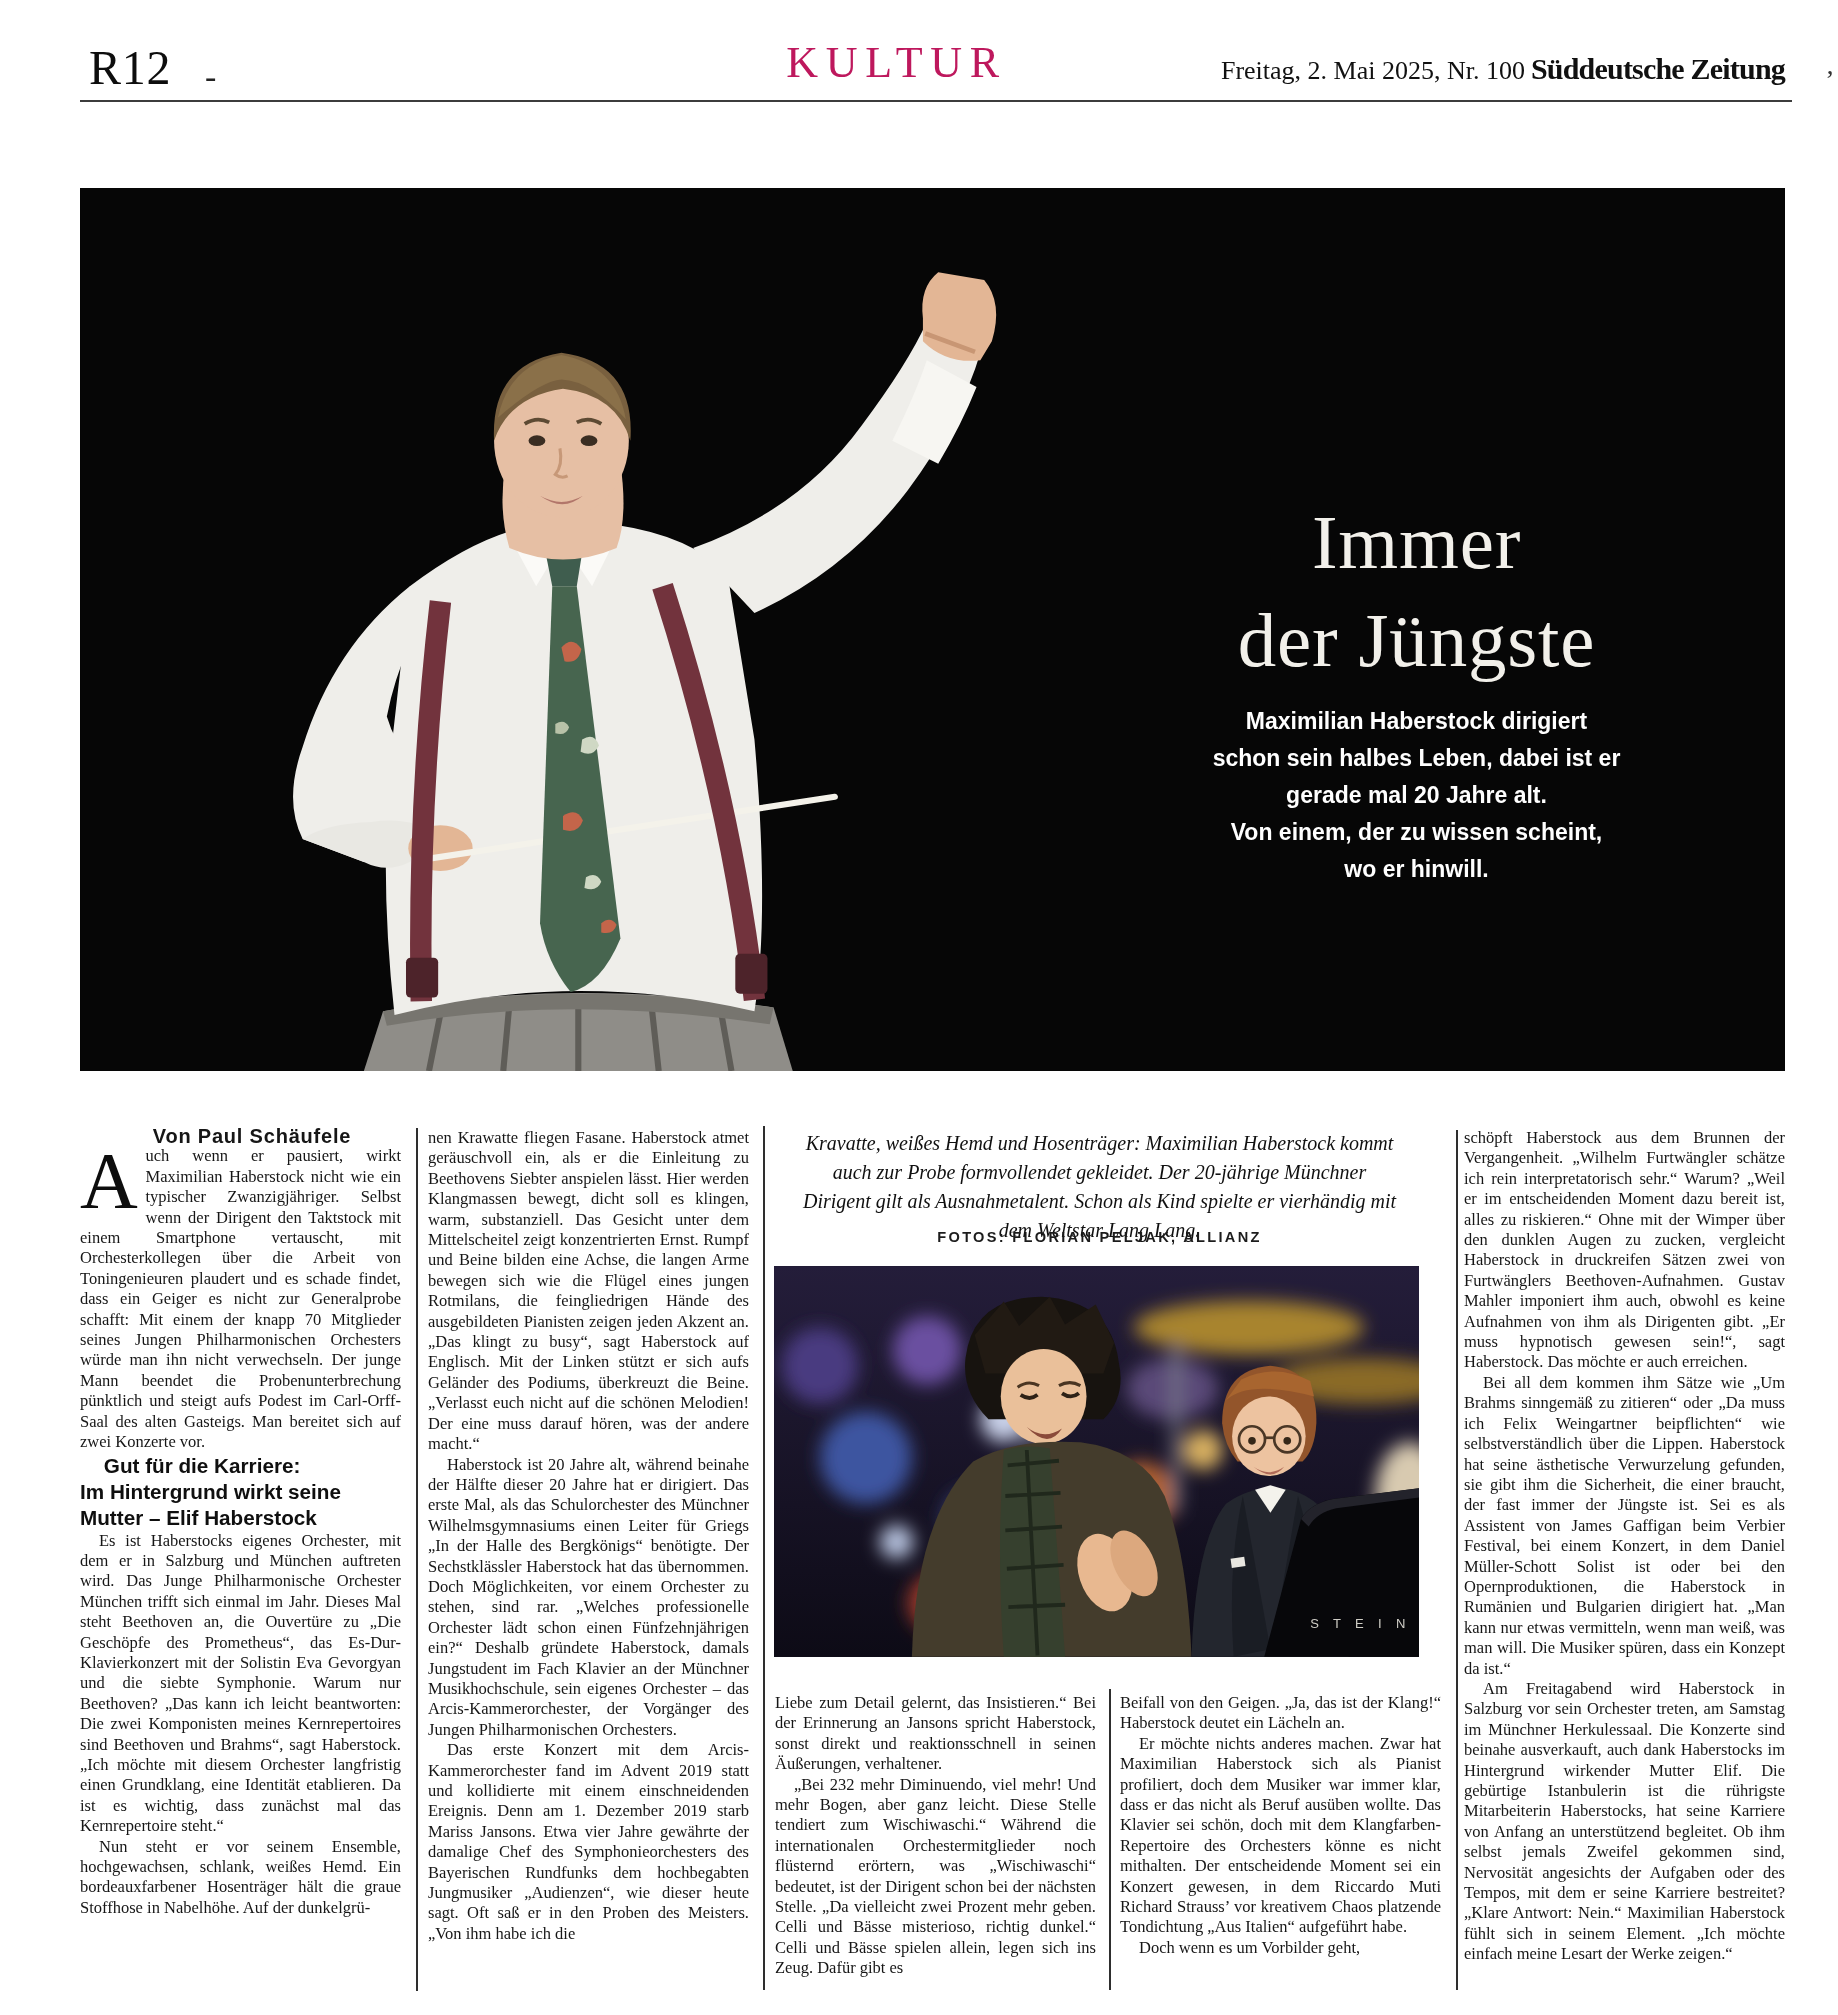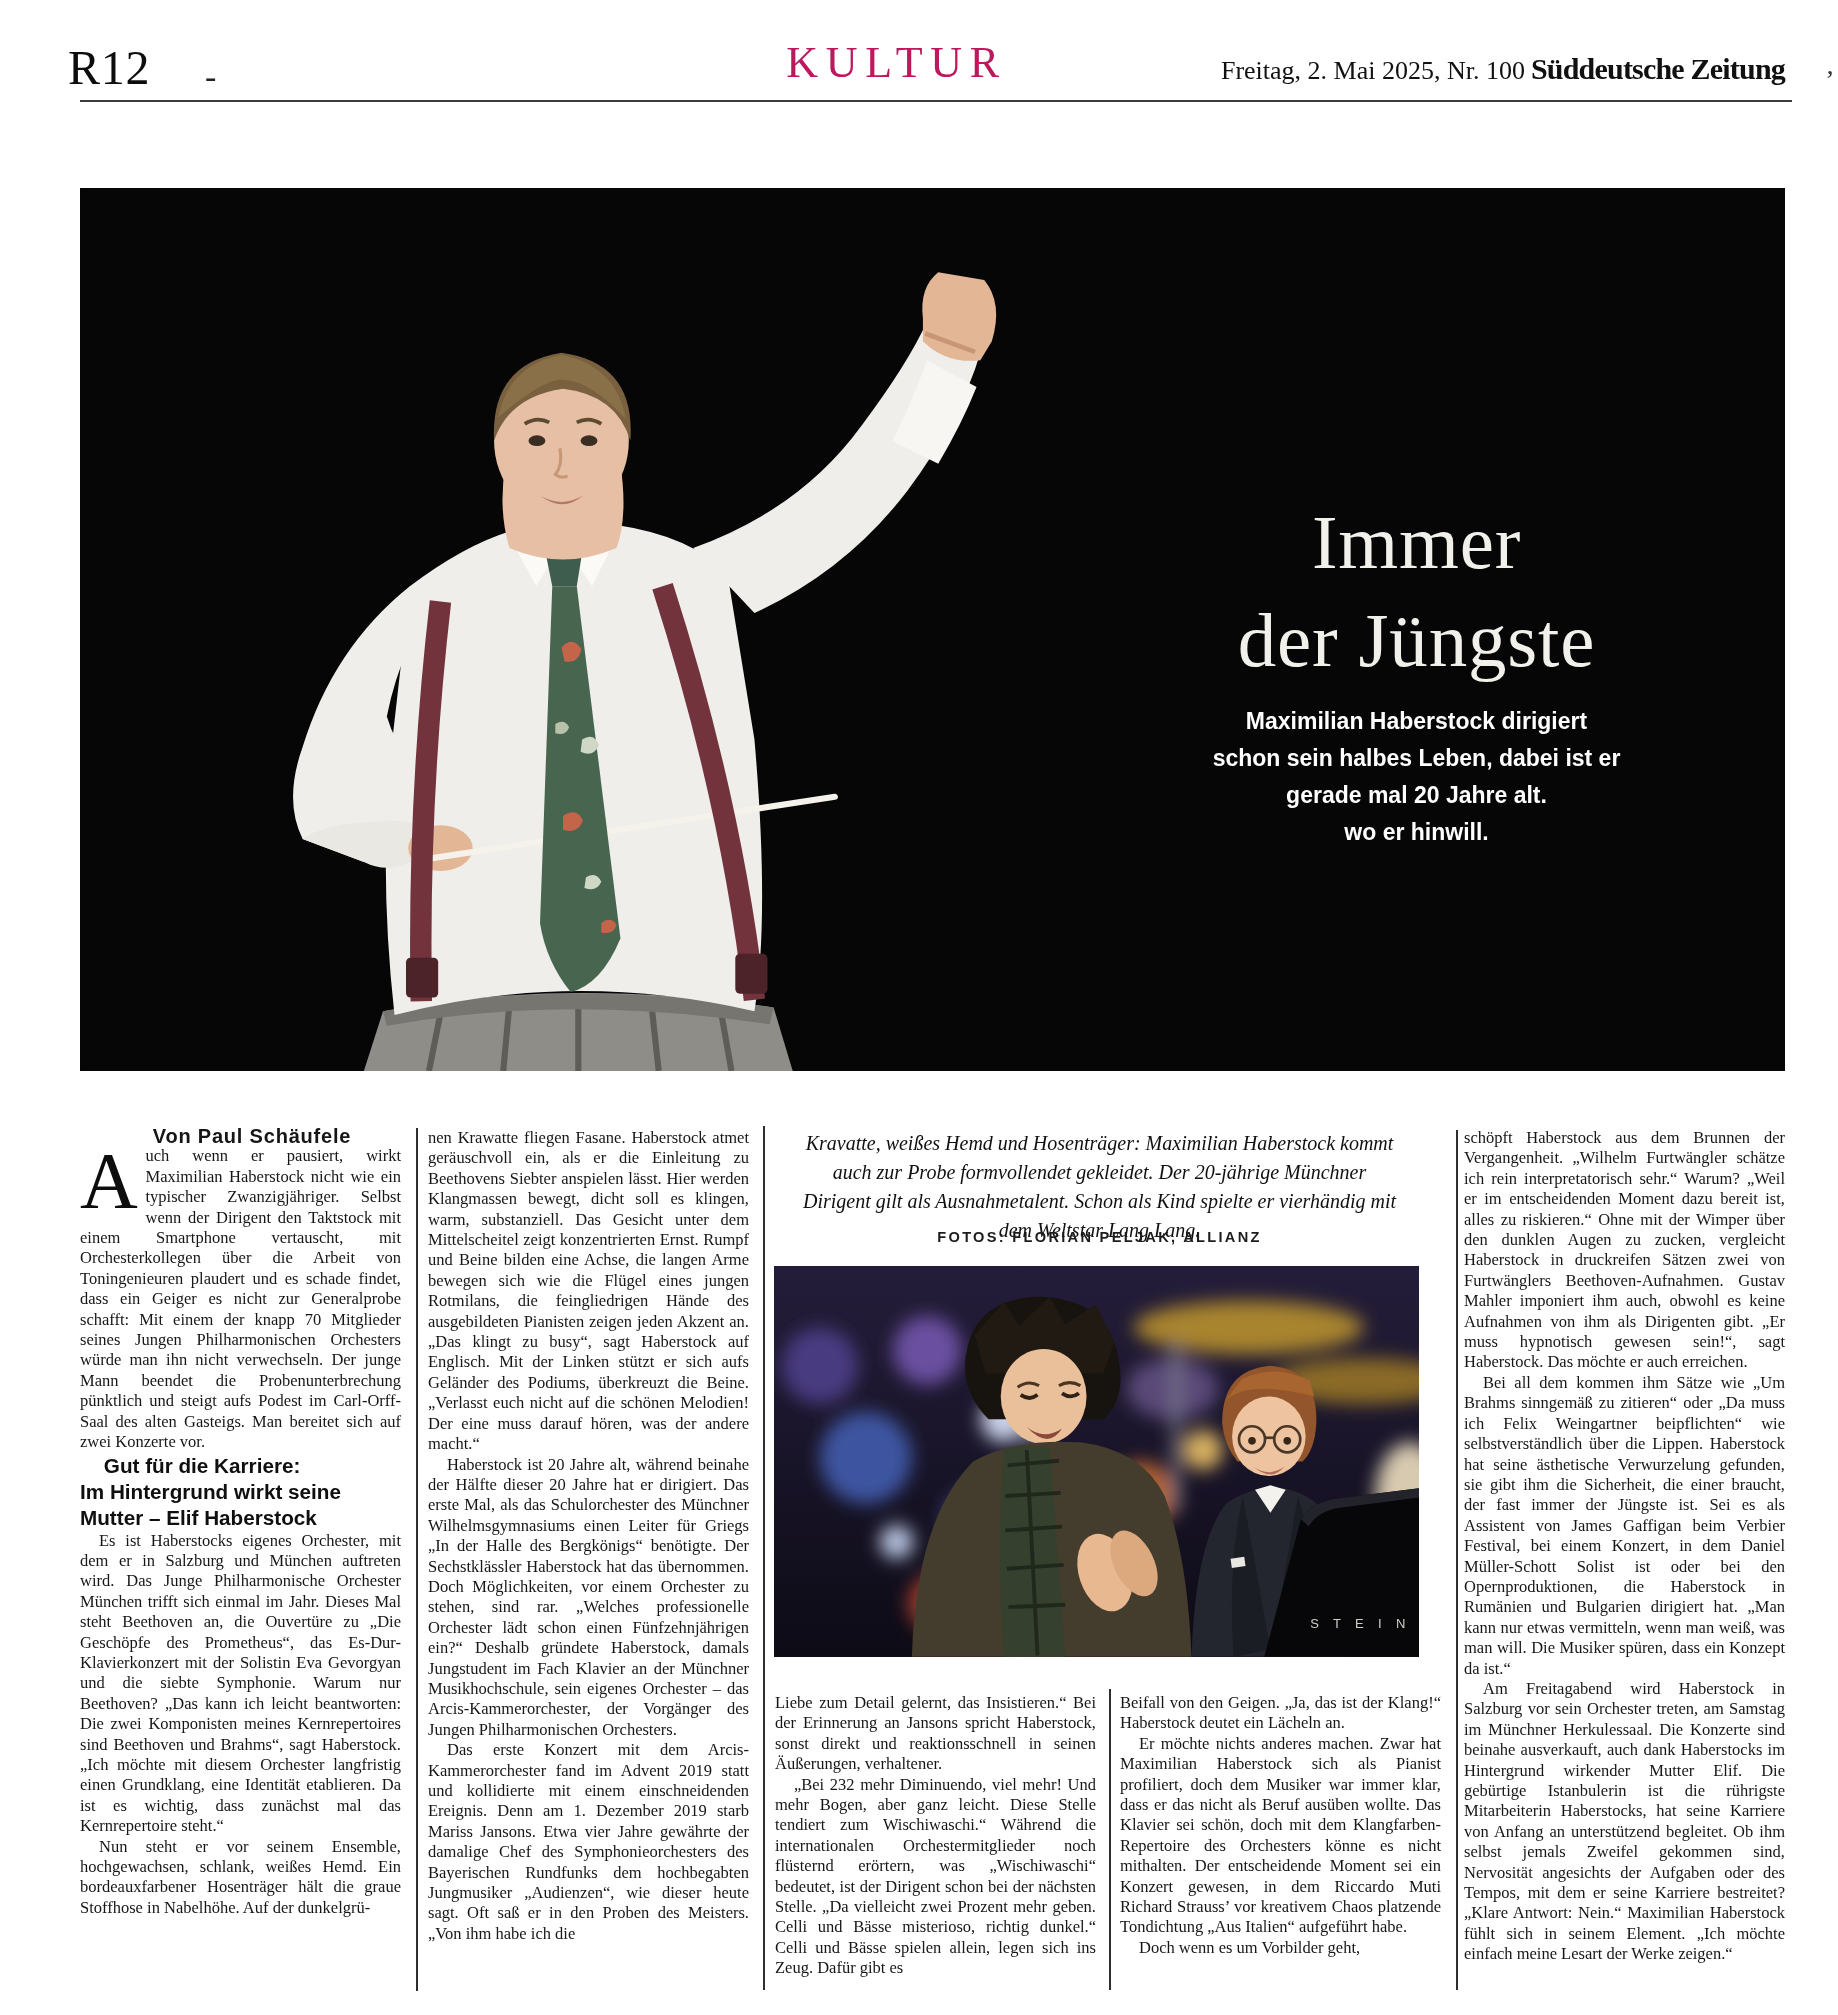--- a/index.html
+++ b/index.html
@@ -1,19 +1,19 @@
 <!DOCTYPE html>
 <html lang="de" style="font-size:12.3px"><head>
 <meta charset="utf-8">
 <style>
   html,body{margin:0;padding:0;background:#e8e8e8;}
   .page{position:relative;width:1839px;height:2015px;background:#ffffff;overflow:hidden;
         font-family:"Liberation Serif",serif;color:#141414;}
   
-  .edition{position:absolute;left:68px;top:40px;font-size:48px;letter-spacing:0.8px;color:#0d0d0d;}
+  .edition{position:absolute;left:89px;top:40px;font-size:48px;letter-spacing:0.8px;color:#0d0d0d;}
   .header-mark{position:absolute;left:205px;top:58px;font-size:34px;color:#222;}
   .section-title{position:absolute;left:0;top:37px;width:1793px;text-align:center;
                  font-size:44px;letter-spacing:7.7px;color:#be185d;}
   .dateline{position:absolute;right:54px;top:52px;font-size:26px;color:#111;white-space:nowrap;}
   .dateline .brand{font-weight:bold;font-size:30px;letter-spacing:-0.8px;margin-left:6px;}
   .edge-mark{position:absolute;right:4.6px;top:64px;font-size:27.6px;color:#333;}
   .header-rule{position:absolute;left:80px;top:100px;width:1712px;height:2.3px;background:#3c3c3c;}
   
   .hero{position:absolute;left:80px;top:188px;width:1705px;height:883px;background:#060606;overflow:hidden;}
   .hero svg{position:absolute;left:0;top:0;}
@@ -122,20 +122,21 @@
       </g>
     </svg>
     <div class="hero-headline">
       <div>Immer</div>
       <div>der Jüngste</div>
     </div>
     <div class="hero-deck">
       <div>Maximilian Haberstock dirigiert</div>
       <div>schon sein halbes Leben, dabei ist er</div>
       <div>gerade mal 20 Jahre alt.</div>
+      <div>Von einem, der zu wissen scheint,</div>
       <div>wo er hinwill.</div>
     </div>
   </div>
 
   <div class="caption">Kravatte, weißes Hemd und Hosenträger: Maximilian Haberstock kommt auch zur Probe formvollendet gekleidet. Der 20-jährige Münchner Dirigent gilt als Ausnahmetalent. Schon als Kind spielte er vierhändig mit dem Weltstar Lang Lang.</div>
   <div class="credit">FOTOS: FLORIAN PELJAK, ALLIANZ</div>
 
   <div class="photo2">
     <svg width="645" height="391" viewBox="0 0 842 510">
       <defs>

